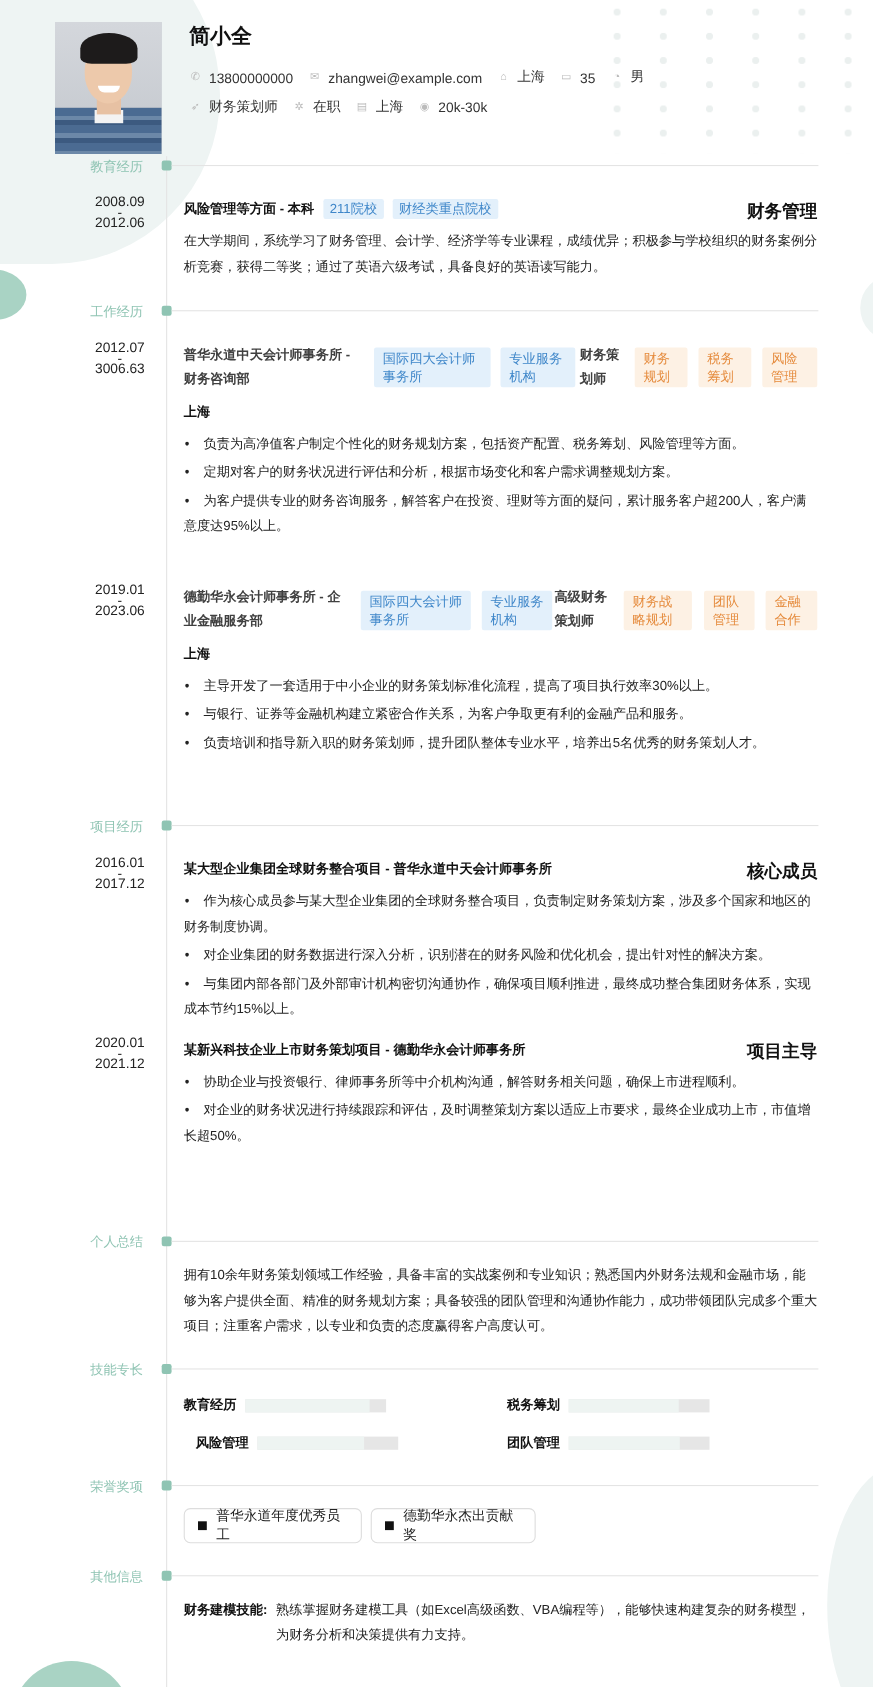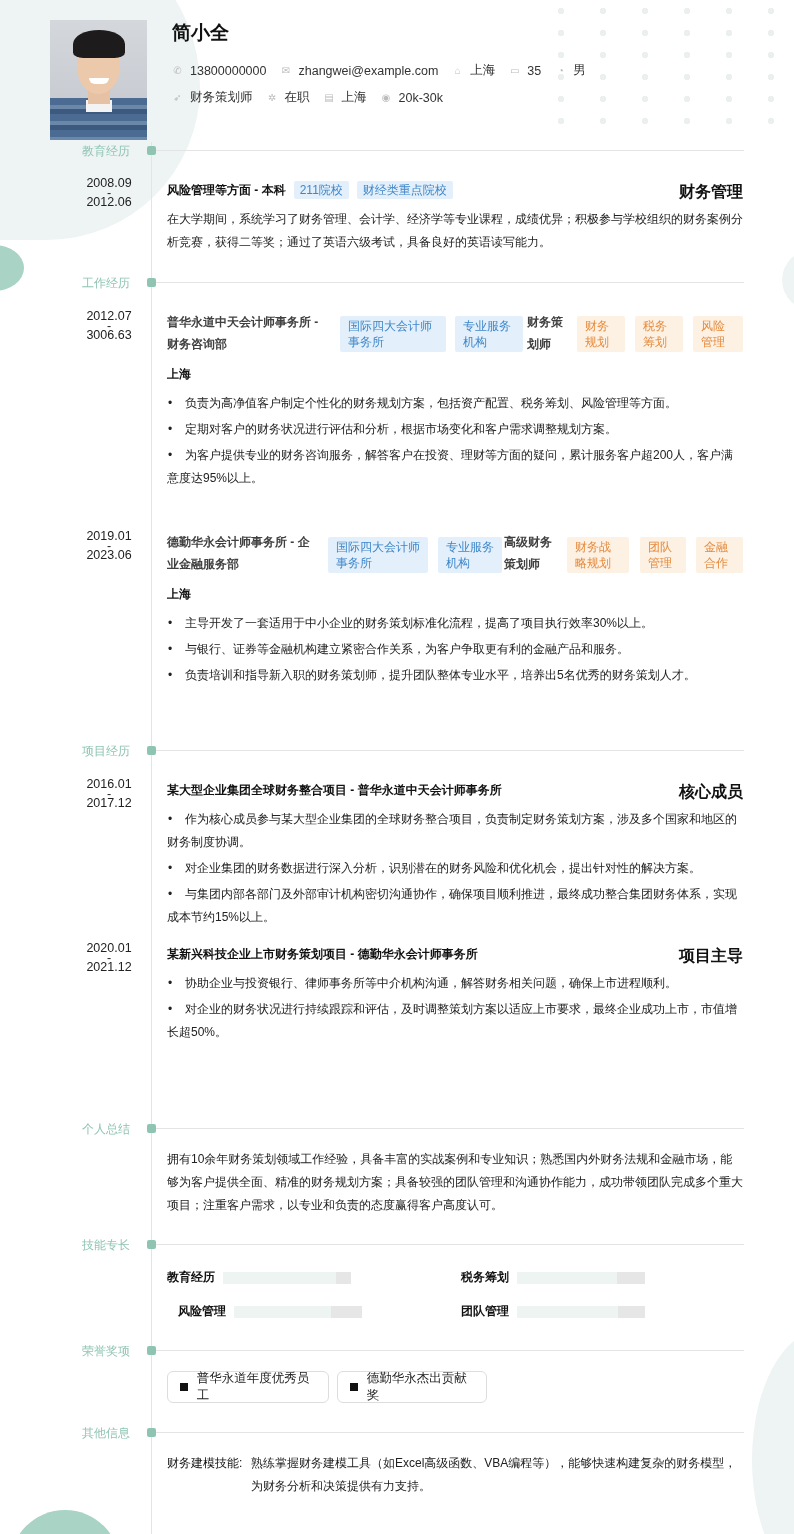--- a/index.html
+++ b/index.html
@@ -276,15 +276,15 @@
     <span class="bx"></span>
     <span>德勤华永杰出贡献奖</span>
   </div>
 
 <div class="sec" style="top:1425px">
   <div class="st" style="top:0">其他信息</div>
   <div class="sq" style="top:3px"></div>
   <div class="ln" style="top:7px"></div>
 </div>
 <div style="position:absolute;left:167px;top:1452px;width:577px;display:flex;font-size:12px;line-height:23px">
-  <span style="font-weight:normal;color:#111;white-space:nowrap;width:84px">财务建模技能:</span>
+  <span style="font-weight:bold;color:#111;white-space:nowrap;width:84px">财务建模技能:</span>
   <span style="flex:1;color:#222">熟练掌握财务建模工具（如Excel高级函数、VBA编程等），能够快速构建复杂的财务模型，为财务分析和决策提供有力支持。</span>
 </div>
 
 </body></html>

